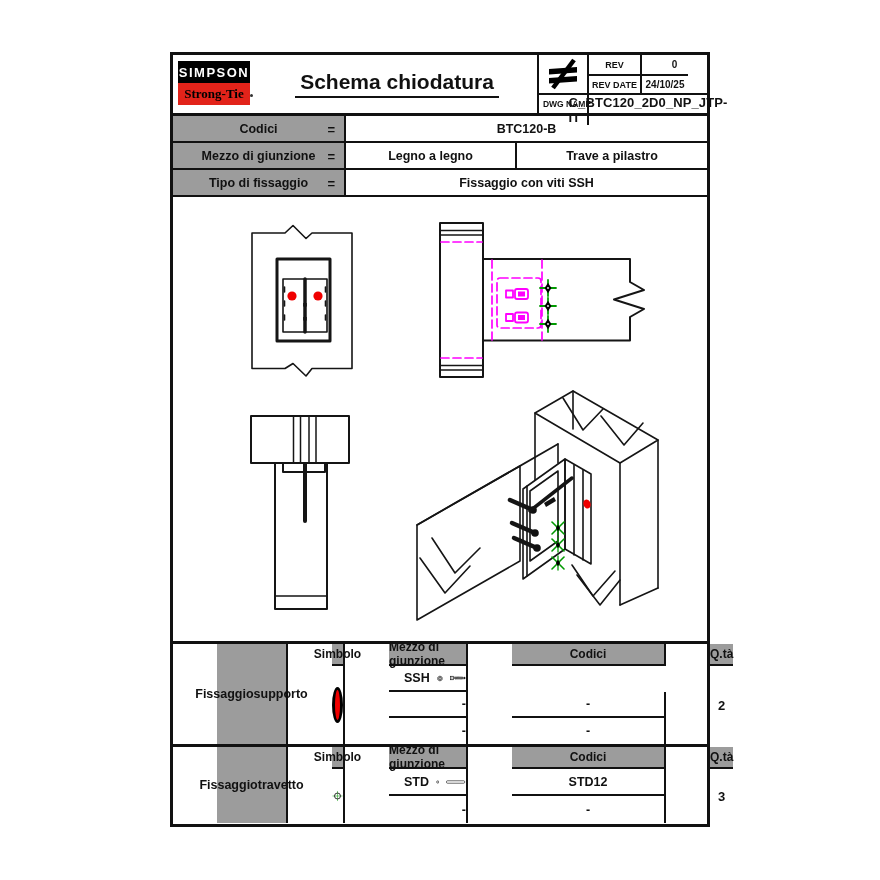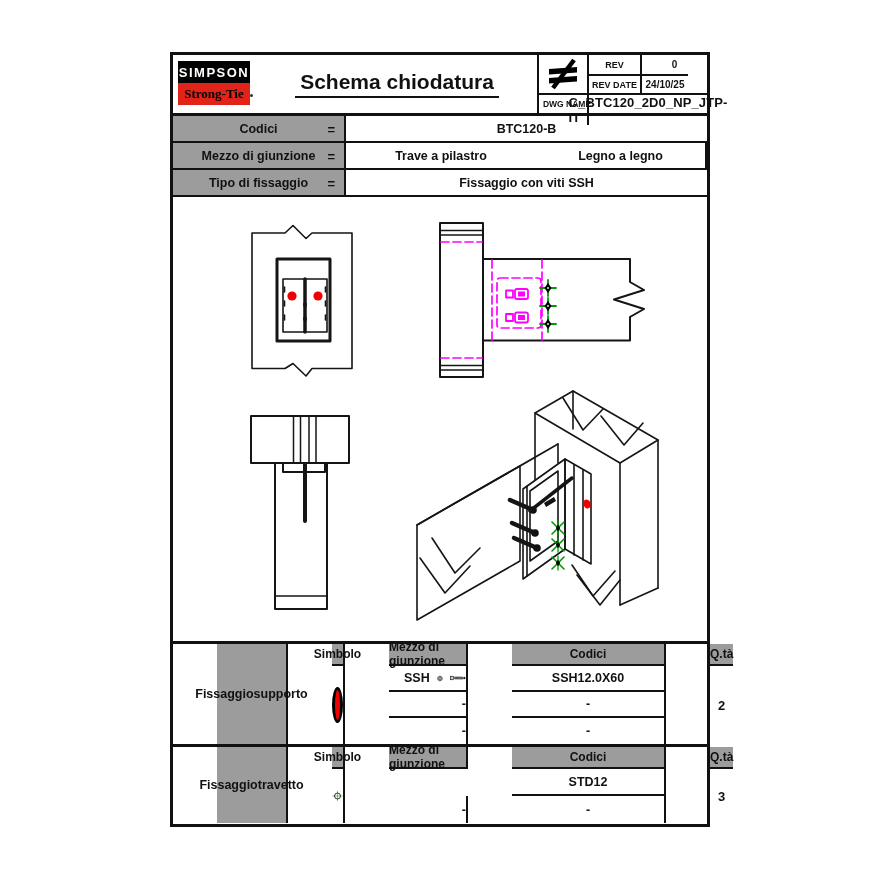--- a/index.html
+++ b/index.html
@@ -99,22 +99,22 @@
       <span>Codici</span>
       <span class="ieq">=</span>
     </div>
     <div class="ival">BTC120-B</div>
   </div>
   <div class="irow">
     <div class="ilabel">
       <span>Mezzo di giunzione</span>
       <span class="ieq">=</span>
     </div>
+    <div class="ival split1">Legno a legno</div>
     <div class="ival">Trave a pilastro</div>
-    <div class="ival split1">Legno a legno</div>
   </div>
   <div class="irow">
     <div class="ilabel">
       <span>Tipo di fissaggio</span>
       <span class="ieq">=</span>
     </div>
     <div class="ival">Fissaggio con viti SSH</div>
   </div>
 
   <div class="draw">
@@ -280,21 +280,20 @@
         <line x1="14" y1="3" x2="16" y2="13" stroke="#111" stroke-width="1.3"></line>
         <line x1="17.5" y1="3" x2="19.5" y2="13" stroke="#111" stroke-width="1.3"></line>
         <line x1="21" y1="3" x2="23" y2="13" stroke="#111" stroke-width="1.3"></line>
         <line x1="24.5" y1="3" x2="26.5" y2="13" stroke="#111" stroke-width="1.3"></line>
         <line x1="28" y1="3" x2="30" y2="13" stroke="#111" stroke-width="1.3"></line>
         <line x1="31.5" y1="3" x2="33.5" y2="13" stroke="#111" stroke-width="1.3"></line>
         <line x1="35" y1="3.5" x2="37" y2="12.5" stroke="#111" stroke-width="1.3"></line>
         <polygon points="40,4 45.5,8 40,12" fill="#111"></polygon>
       </svg>
     </div>
-    <div class="tc codici" style="grid-column:4">SSH12.0X60</div>
 
     <div class="tc qty span-rows noright" style="grid-column:5">2</div>
 
     <div class="tc mezzo" style="grid-column:3">-</div>
     <div class="tc codici" style="grid-column:4">-</div>
 
     <div class="tc mezzo nobot" style="grid-column:3">-</div>
     <div class="tc codici nobot" style="grid-column:4">-</div>
   </div>
 
@@ -309,20 +308,29 @@
     <div class="tc gray noright">Q.tà</div>
 
     <div class="tc span-rows" style="grid-column:2">
       <svg width="48" height="48" viewBox="0 0 48 48">
         <line x1="24" y1="2" x2="24" y2="46" stroke="#009900" stroke-width="2.2"></line>
         <line x1="2" y1="24" x2="46" y2="24" stroke="#009900" stroke-width="2.2"></line>
         <circle cx="24" cy="24" r="13" fill="none" stroke="#000" stroke-width="3.4"></circle>
       </svg>
     </div>
 
+    <div class="tc mezzo" style="grid-column:3">
+      <span>STD</span>
+      <svg width="10" height="10" viewBox="0 0 10 10">
+        <circle cx="5" cy="5" r="3.2" fill="none" stroke="#111" stroke-width="1.8"></circle>
+      </svg>
+      <svg width="56" height="12" viewBox="0 0 56 12">
+        <rect x="1.5" y="2.5" width="52" height="7" rx="2.5" fill="none" stroke="#111" stroke-width="1.8"></rect>
+      </svg>
+    </div>
     <div class="tc codici" style="grid-column:4">STD12</div>
 
     <div class="tc qty span-rows noright" style="grid-column:5">3</div>
 
     <div class="tc mezzo nobot" style="grid-column:3">-</div>
     <div class="tc codici nobot" style="grid-column:4">-</div>
   </div>
 
 </div>
 </div>

